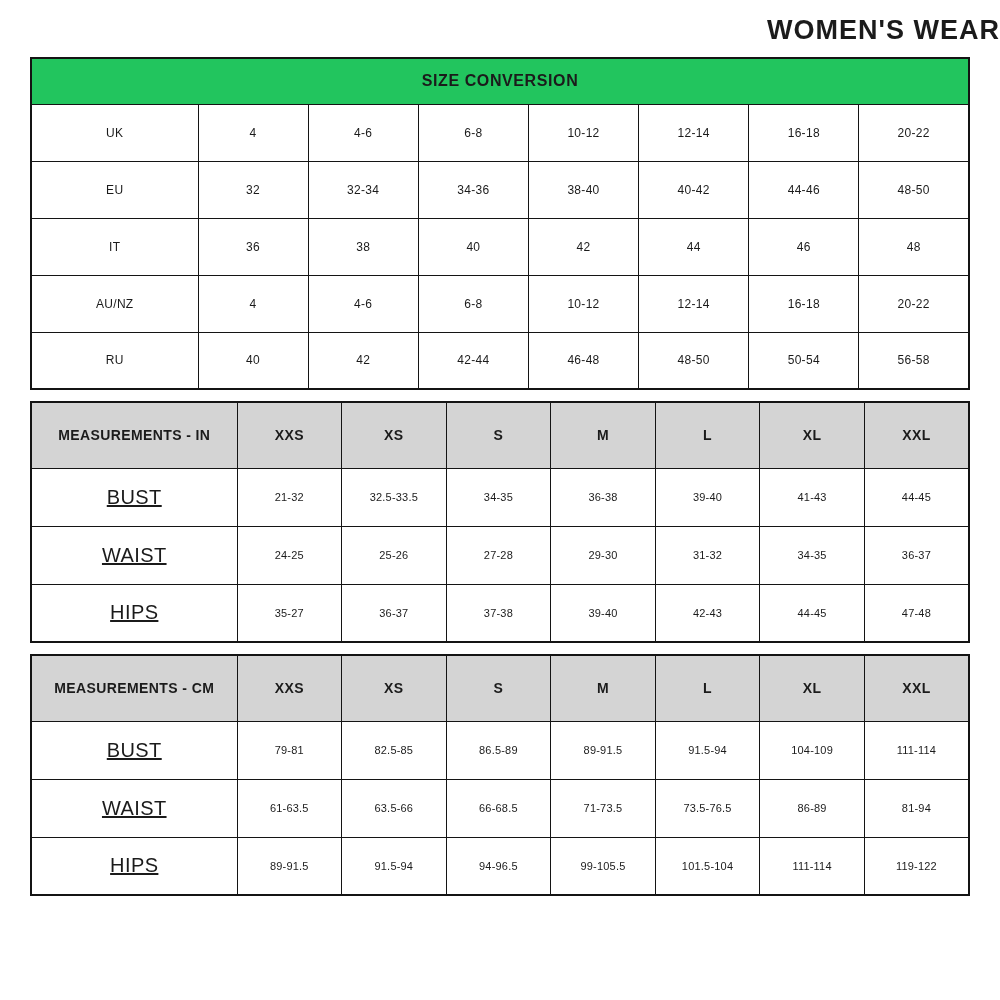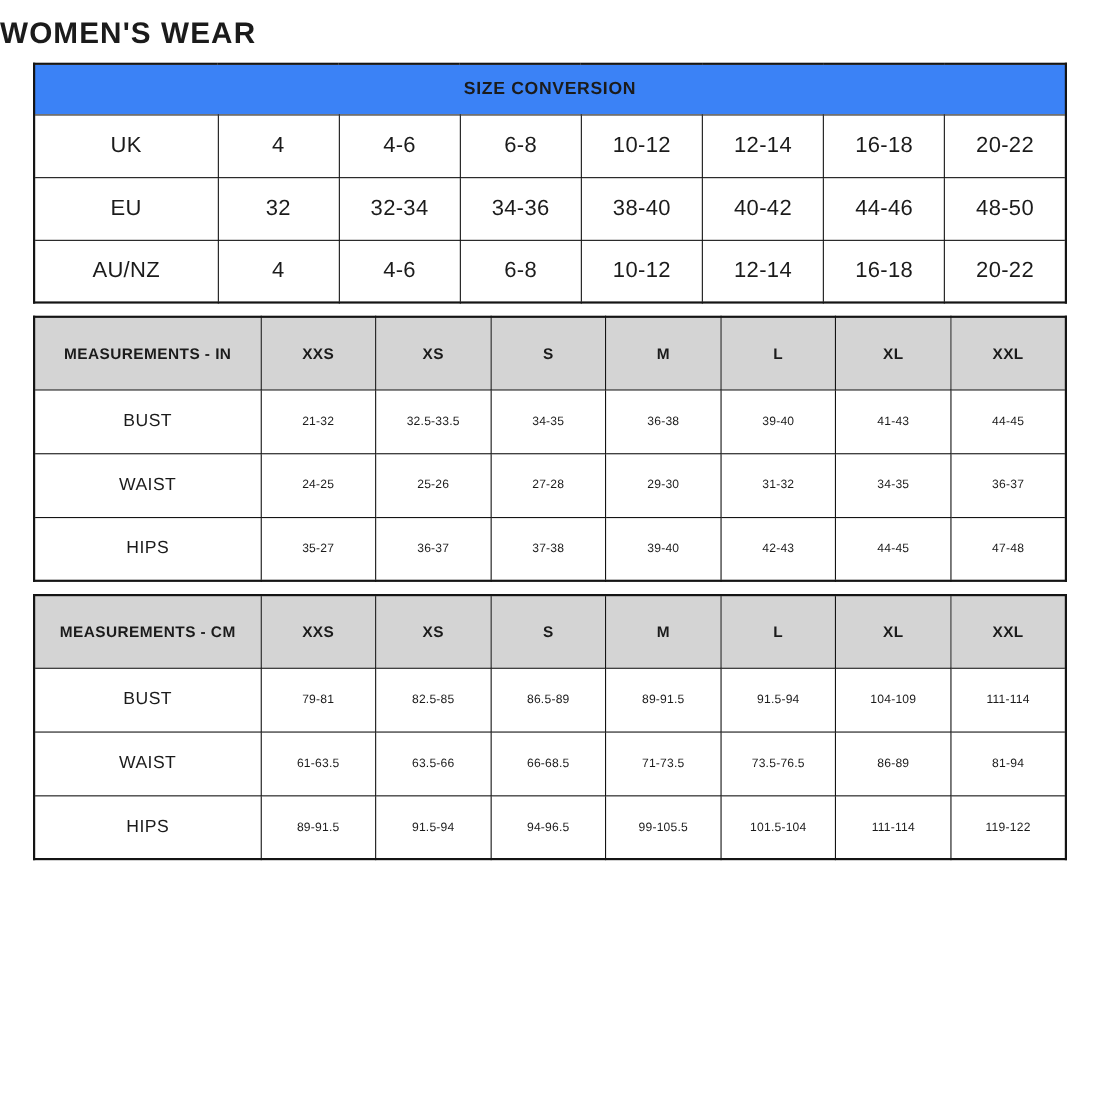--- a/index.html
+++ b/index.html
@@ -5,21 +5,21 @@
   * { box-sizing: border-box; margin: 0; padding: 0; }
   html, body { width: 1000px; }
   body {
     height: 1000px;
     background: #ffffff;
     color: #1b1b1b;
     font-family: "Liberation Sans", sans-serif;
     overflow: hidden;
   }
   h1 {
-    text-align: left;
+    text-align: right;
     font-size: 27px;
     font-weight: 700;
     letter-spacing: 1px;
     padding: 15px 0 11px 0;
     border-radius: 18px;
   }
   table {
     border-collapse: collapse;
     table-layout: fixed;
     width: 940px;
@@ -29,44 +29,44 @@
   th, td {
     border: 1.5px solid #141414;
     text-align: center;
     vertical-align: middle;
     overflow: hidden;
     white-space: nowrap;
   }
   
   .conv col.label-col    { width: 167px; }
   .conv th.banner {
-    background: #3b82f6;
+    background: #22c55e;
     height: 46px;
     font-size: 16px;
     font-weight: 700;
     letter-spacing: 0.6px;
   }
   .conv thead tr.cols th {
     height: 57px;
     font-weight: 400;
     font-size: 16px;
     letter-spacing: 0.3px;
   }
-  .conv td { height: 57px; font-size: 20px; letter-spacing: 0.3px; }
+  .conv td { height: 57px; font-size: 12px; letter-spacing: 0.3px; }
   
   .measure col.label-col { width: 206px; }
   .measure thead th {
     background: #d4d4d4;
     height: 66px;
     font-size: 14px;
     font-weight: 700;
     letter-spacing: 0.4px;
   }
   .measure td { height: 58px; font-size: 11px; letter-spacing: 0.2px; }
-  .measure td:first-child { font-size: 16px; letter-spacing: 0.4px; }
+  .measure td:first-child { font-size: 20px; letter-spacing: 0.4px; text-decoration: underline; }
 </style>
 </head>
 <body>
 
 <main>
 
   <h1>WOMEN'S WEAR</h1>
 
   <table class="conv">
     <colgroup>
@@ -99,28 +99,48 @@
           <td>EU</td>
           <td>32</td>
           <td>32-34</td>
           <td>34-36</td>
           <td>38-40</td>
           <td>40-42</td>
           <td>44-46</td>
           <td>48-50</td>
         </tr>
         <tr>
+          <td>IT</td>
+          <td>36</td>
+          <td>38</td>
+          <td>40</td>
+          <td>42</td>
+          <td>44</td>
+          <td>46</td>
+          <td>48</td>
+        </tr>
+        <tr>
           <td>AU/NZ</td>
           <td>4</td>
           <td>4-6</td>
           <td>6-8</td>
           <td>10-12</td>
           <td>12-14</td>
           <td>16-18</td>
           <td>20-22</td>
+        </tr>
+        <tr>
+          <td>RU</td>
+          <td>40</td>
+          <td>42</td>
+          <td>42-44</td>
+          <td>46-48</td>
+          <td>48-50</td>
+          <td>50-54</td>
+          <td>56-58</td>
         </tr>
       </tbody>
   </table>
 
   <table class="measure">
     <colgroup>
       <col class="label-col">
         <col>
         <col>
         <col>

